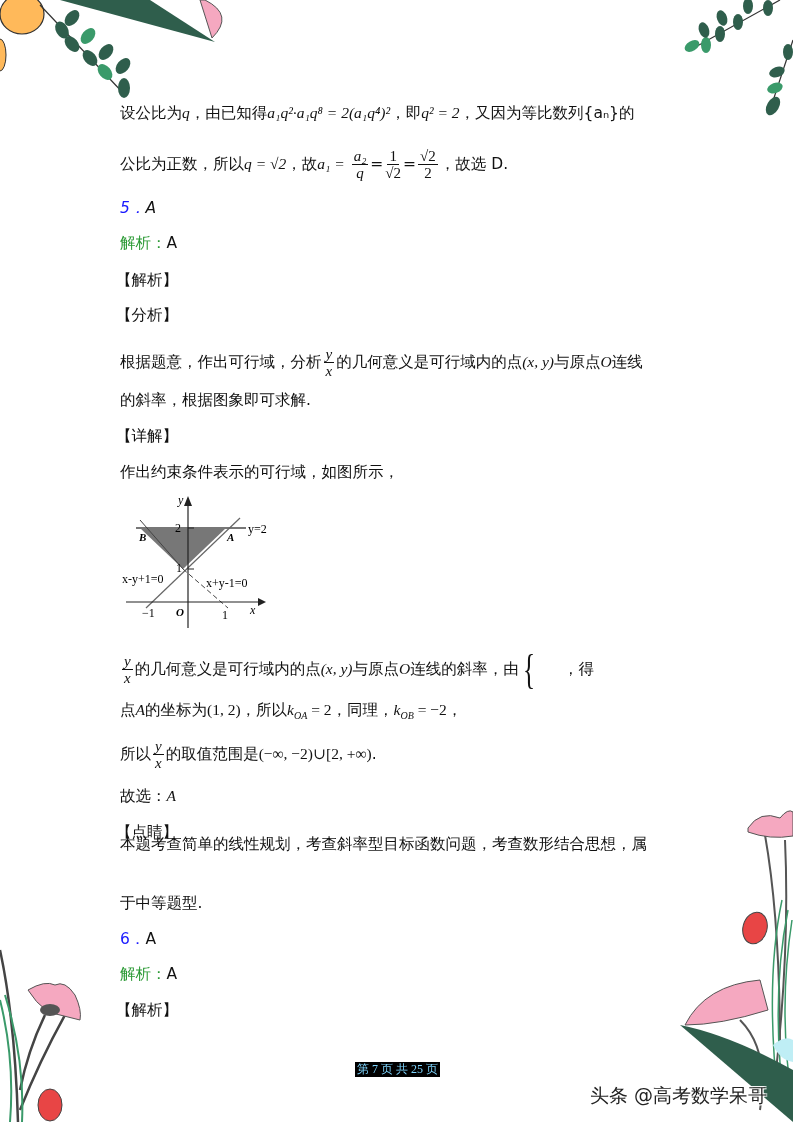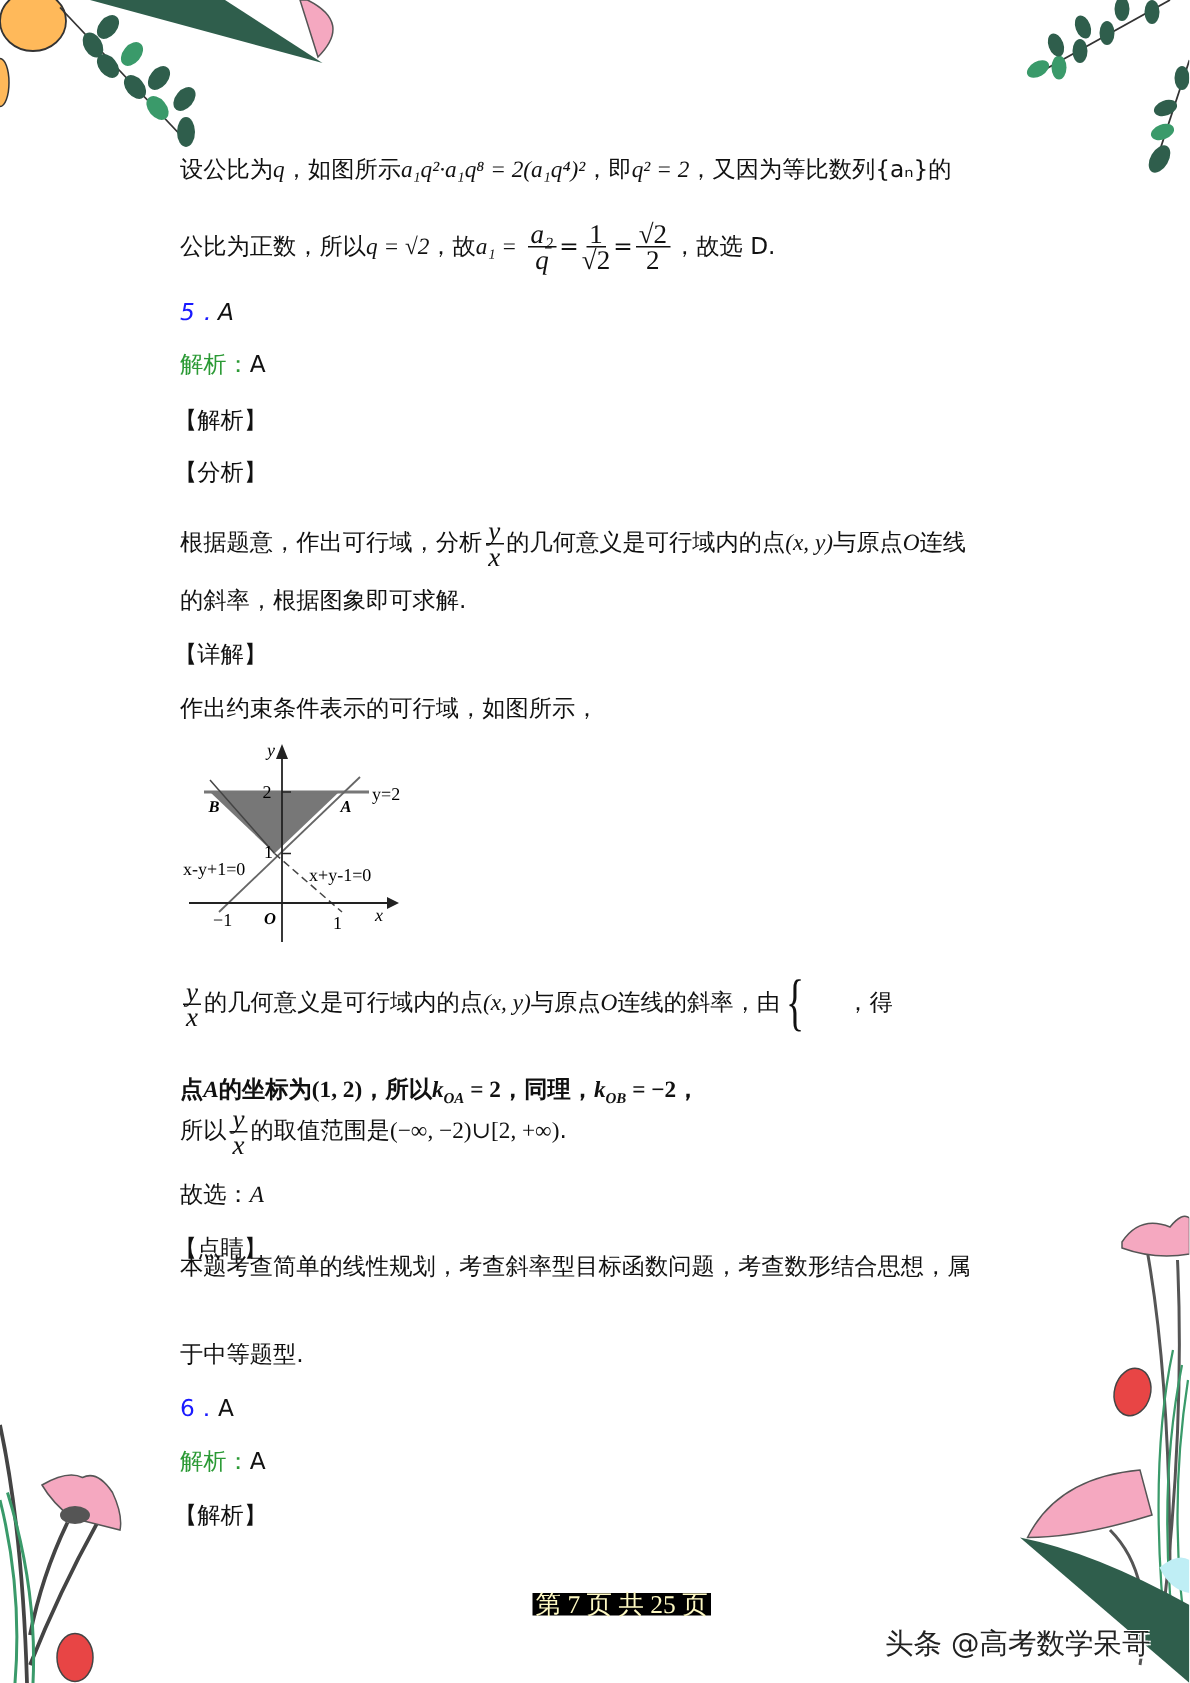--- a/index.html
+++ b/index.html
@@ -4,24 +4,24 @@
 <style>
   html, body { margin:0; padding:0; }
   body { width:793px; height:1122px; position:relative; background:#ffffff; overflow:hidden;
          font-family:"DejaVu Sans","Liberation Sans",sans-serif; color:#111; }
   .deco { position:absolute; }
   .line { position:absolute; left:120px; font-size:15.5px; line-height:20px; white-space:nowrap; }
   .m { font-family:"Liberation Serif","DejaVu Serif",serif; font-style:italic; }
   .r { font-family:"Liberation Serif","DejaVu Serif",serif; }
   .blue { color:#1a1aff; }
   .green { color:#2b9a35;margin-top:48px; }
-  .frac { display:inline-flex; flex-direction:column; align-items:center; vertical-align:middle; font-family:"Liberation Serif",serif; font-size:18px; line-height:16px; margin:0 2px; }
+  .frac { display:inline-flex; flex-direction:column; align-items:center; vertical-align:middle; font-family:"Liberation Serif",serif; font-size:15px; line-height:16px; margin:0 2px; }
   .frac .num { border-bottom:1px solid #111; padding:0 2px; }
   .sub { font-size:10px; vertical-align:sub; }
-  .footer-page { position:absolute; left:355px; top:1062px; background:#000; color:#fef9c3; font-size:17px; line-height:15px; padding:0 2px; font-family:"Liberation Serif",serif; }
+  .footer-page { position:absolute; left:355px; top:1062px; background:#000; color:#7dd3fc; font-size:12px; line-height:15px; padding:0 2px; font-family:"Liberation Serif",serif; }
   .watermark { position:absolute; left:590px; top:1083px; font-size:19px; color:#222; text-shadow:1px 1px 0 #fff,-1px -1px 0 #fff,1px -1px 0 #fff,-1px 1px 0 #fff; }
   .brace-sys { display:inline-flex; align-items:center; vertical-align:middle; }
   .brace-sys .br { font-size:42px; line-height:42px; font-family:"Liberation Serif",serif; font-weight:100; transform:scaleX(0.6); }
   .brace-sys .eqs { display:flex; flex-direction:column; font-family:"Liberation Serif",serif; font-style:italic; font-size:15px; line-height:22px; }
 </style>
 </head>
 <body>
 
 <svg class="deco" style="left:0;top:0" width="260" height="110" viewBox="0 0 260 110">
   <ellipse cx="22" cy="14" rx="22" ry="20" fill="#ffb95a" stroke="#333" stroke-width="1.2"></ellipse>
@@ -88,21 +88,21 @@
   <g stroke="#3a9a6a" stroke-width="2" fill="none">
     <path d="M0 60 Q15 120 10 182"></path>
     <path d="M5 55 Q25 120 22 182"></path>
   </g>
   <path d="M28 50 Q45 40 55 45 Q65 40 75 55 Q82 70 80 80 L48 72 Q35 62 28 50 Z" fill="#f5a8c0" stroke="#555" stroke-width="1"></path>
   <ellipse cx="50" cy="70" rx="10" ry="6" fill="#555"></ellipse>
   <ellipse cx="50" cy="165" rx="12" ry="16" fill="#e84545" stroke="#444" stroke-width="1"></ellipse>
 </svg>
 
 <div class="line" style="top:103px;">
-  <span>设公比为</span><span class="m">q</span><span>，如图所示</span><span class="m">a₁q²·a₁q⁸ = 2(a₁q⁴)²</span><span>，即</span><span class="m">q² = 2</span><span>，又因为等比数列{aₙ}的</span>
+  <span>设公比为</span><span class="m">q</span><span>，由已知得</span><span class="m">a₁q²·a₁q⁸ = 2(a₁q⁴)²</span><span>，即</span><span class="m">q² = 2</span><span>，又因为等比数列{aₙ}的</span>
 </div>
 <div class="line" style="top:146px;line-height:36px;">
   <span>公比为正数，所以</span><span class="m">q = √2</span><span>，故</span><span class="m">a₁ =</span>
   <span class="frac">
       <span class="num m">a₂</span>
       <span class="m">q</span>
     </span>=<span class="frac">
       <span class="num">1</span>
       <span>√2</span>
     </span>=<span class="frac">
@@ -157,21 +157,21 @@
 </svg>
 
 <div class="line" style="top:648px;line-height:40px;">
   <span class="frac m">
       <span class="num">y</span>
       <span>x</span>
     </span><span>的几何意义是可行域内的点</span><span class="m">(x, y)</span><span>与原点</span><span class="m">O</span><span>连线的斜率，由</span><span class="brace-sys">
       <span class="br">{</span>
     </span><span style="margin-left:24px">，得</span>
 </div>
-<div class="line" style="top:716px;font-weight:bold;">
+<div class="line" style="top:700px;">
   <span>点</span><span class="m">A</span><span>的坐标为</span><span class="r">(1, 2)</span><span>，所以</span><span class="m">k</span><span class="sub m">OA</span><span class="r"> = 2</span><span>，同理，</span><span class="m">k</span><span class="sub m">OB</span><span class="r"> = −2</span><span>，</span>
 </div>
 <div class="line" style="top:738px;line-height:30px;">
   <span>所以</span><span class="frac m">
       <span class="num">y</span>
       <span>x</span>
     </span><span>的取值范围是</span><span class="r">(−∞, −2)∪[2, +∞)</span><span>.</span>
 </div>
 <div class="line" style="top:786px;">
   <span>故选：</span><span class="m">A</span>

